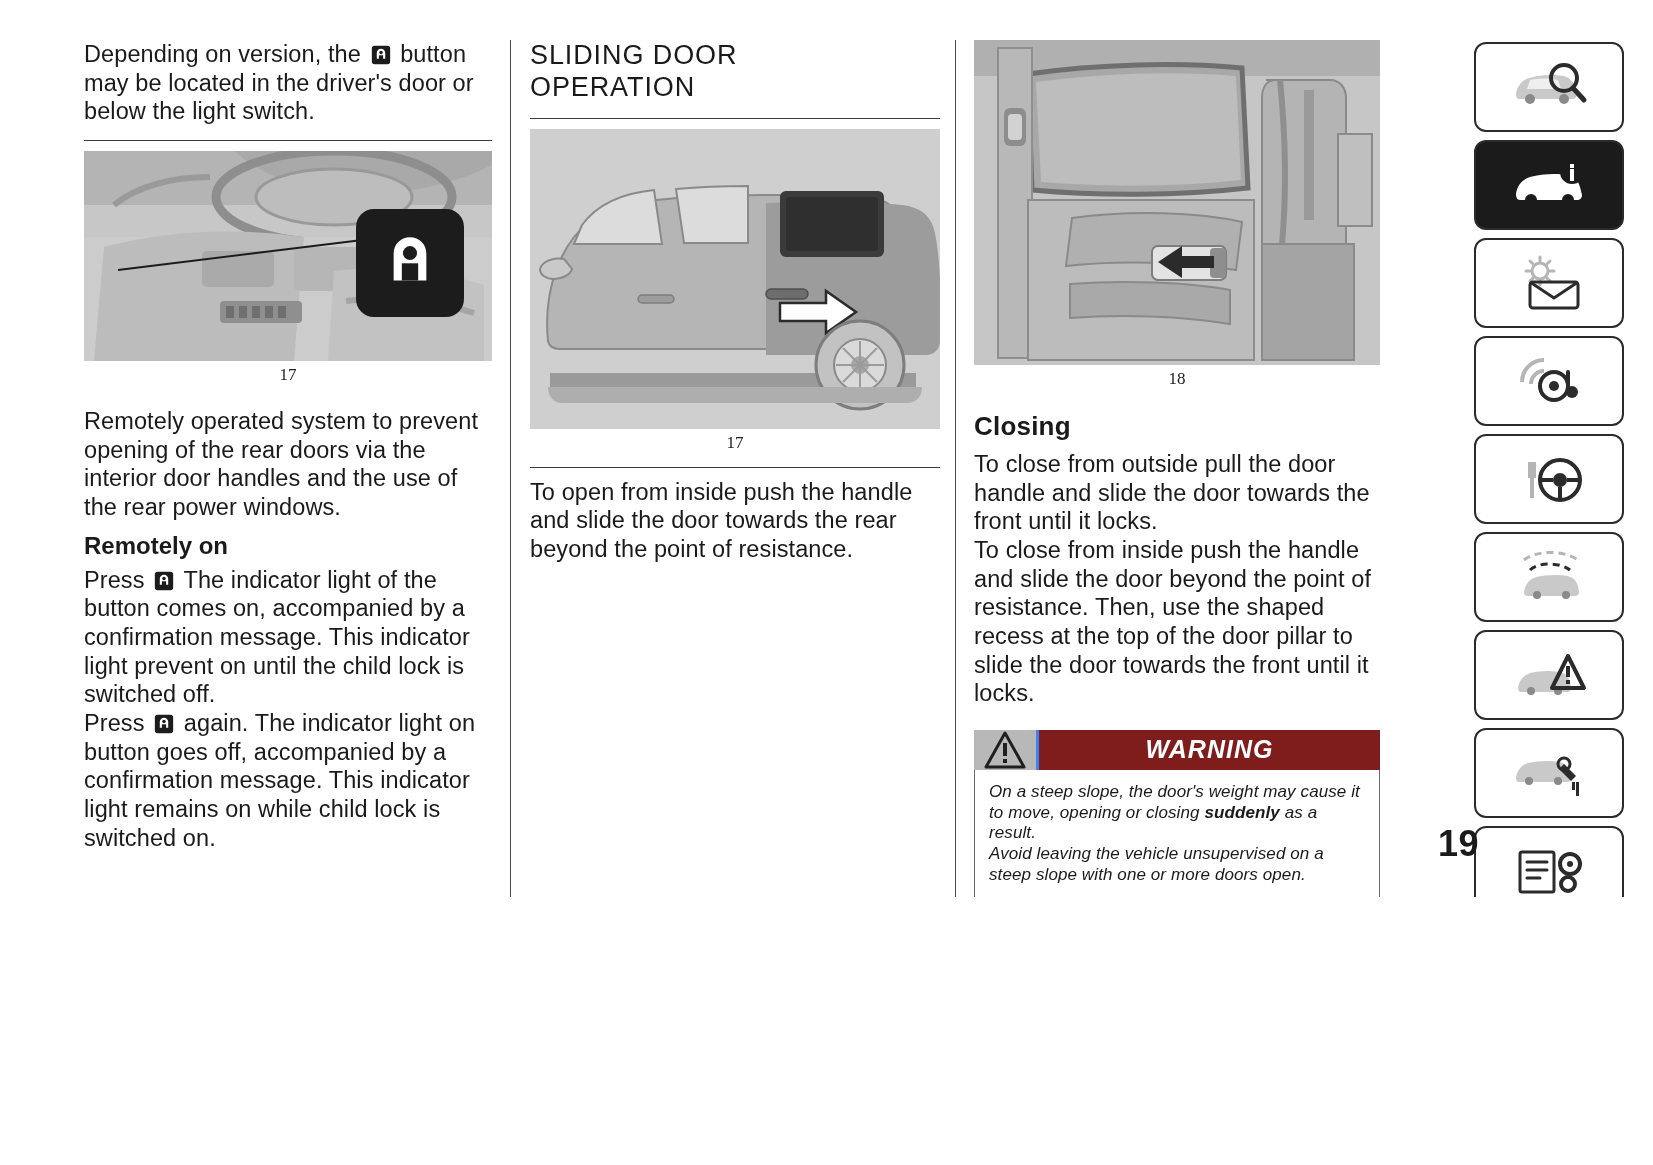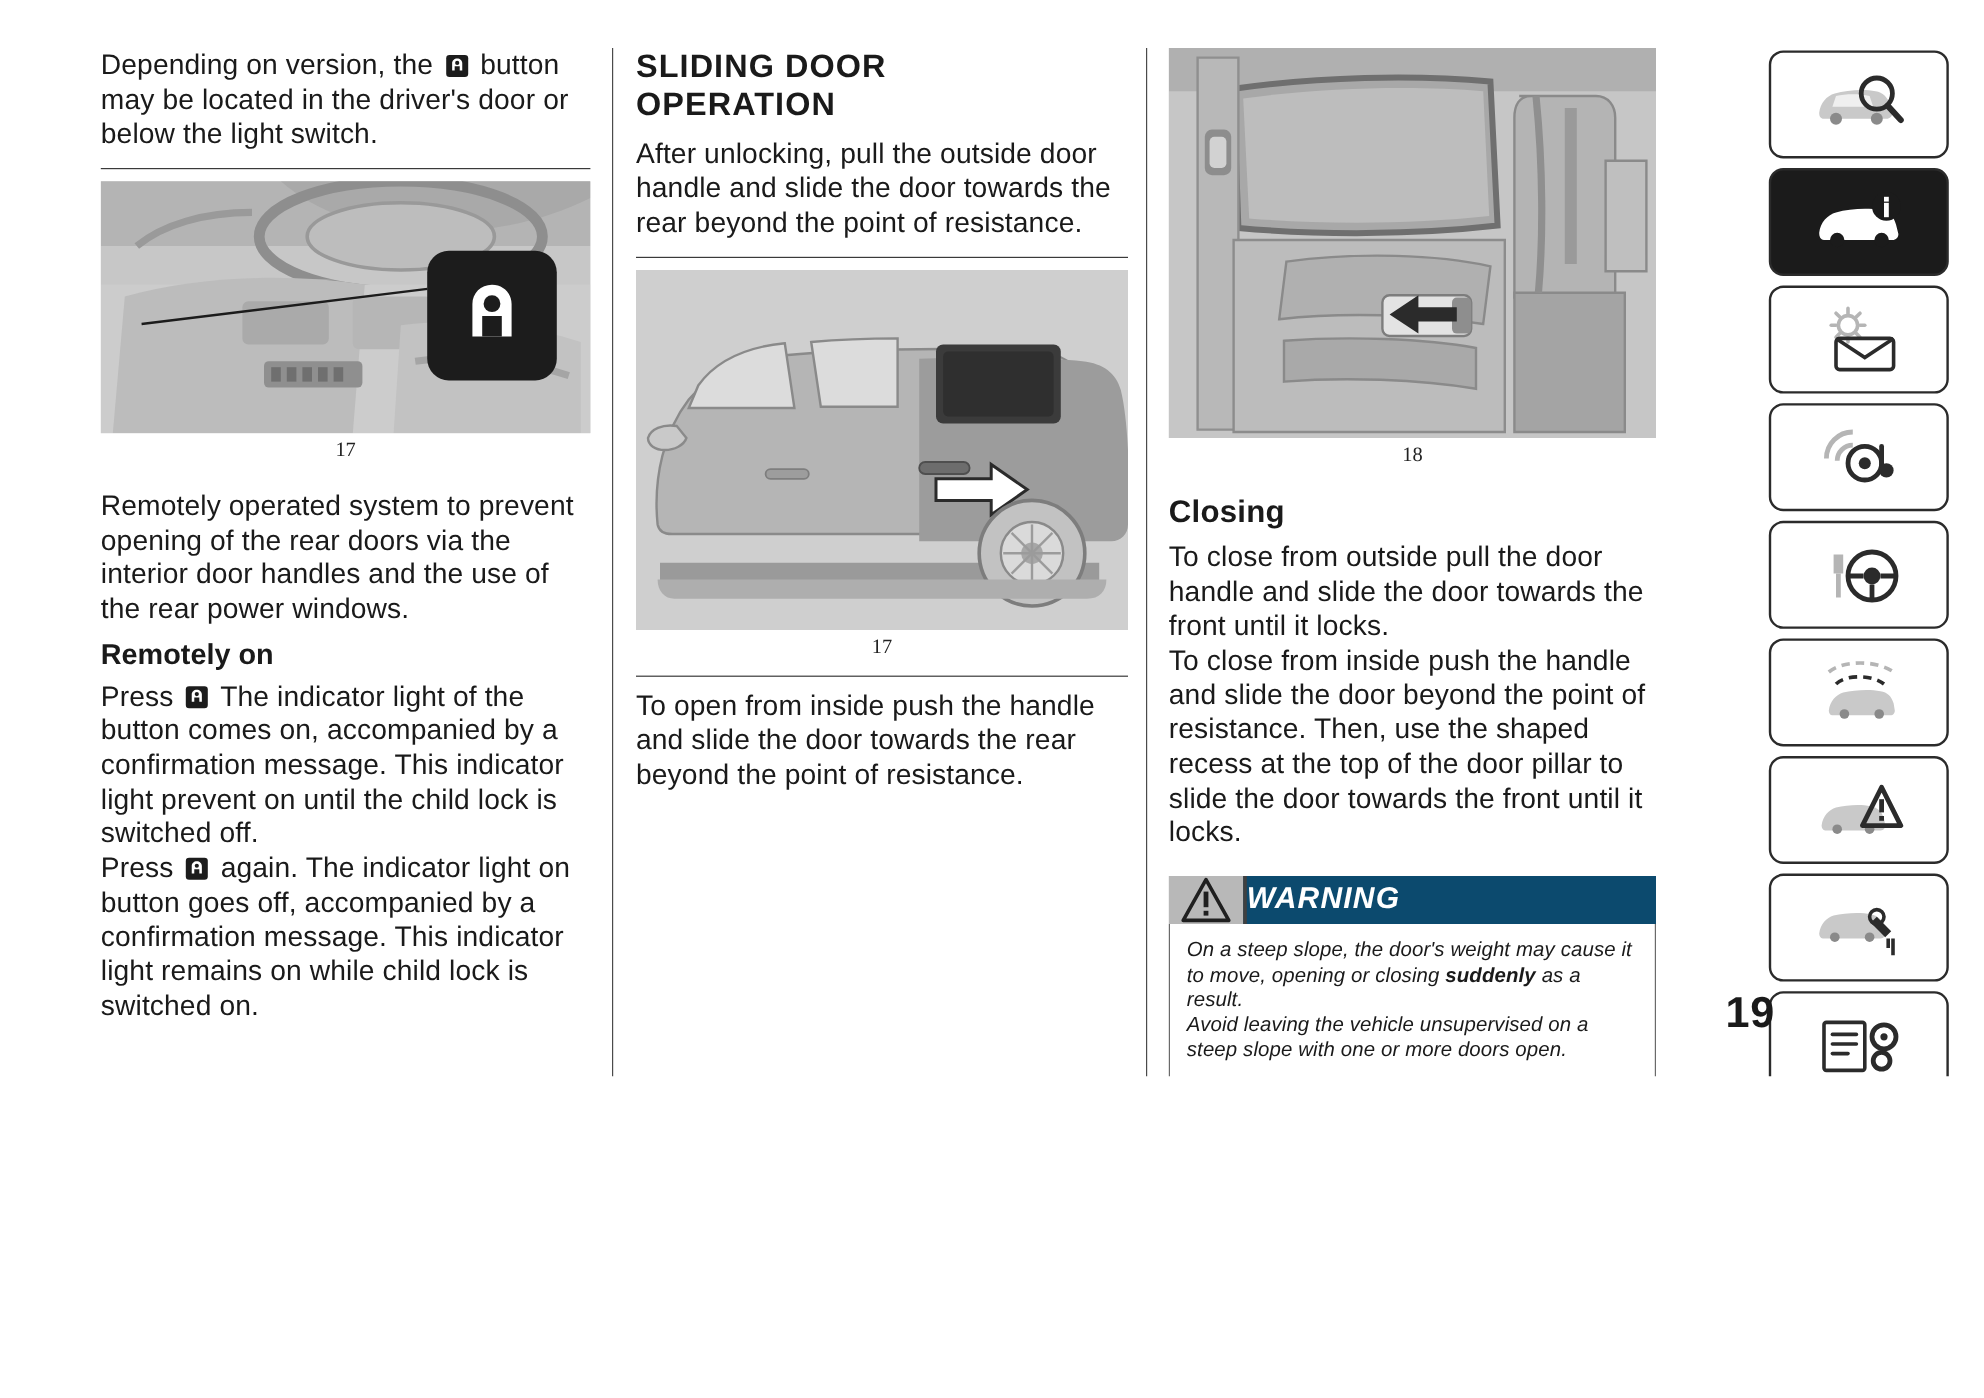--- a/index.html
+++ b/index.html
@@ -42,21 +42,21 @@
     font-size: 23.5px;
     line-height: 1.22;
     margin: 0 0 0 0;
     letter-spacing: 0.1px;
   }
   .para { margin-bottom: 0px; }
   .spacer-md { height: 22px; }
 
   h2.section {
     font-size: 27px;
-    font-weight: bold;
+    font-weight: normal;
     line-height: 1.18;
     letter-spacing: 0.9px;
     margin: 0 0 10px 0;
     text-transform: uppercase;
   }
   h3.sub {
     font-size: 26px;
     font-weight: bold;
     margin: 0 0 8px 0;
     letter-spacing: 0.2px;
@@ -132,24 +132,25 @@
   }
   .warn-tri {
     width: 62px;
     background: #b8b8b8;
     display: flex;
     align-items: center;
     justify-content: center;
   }
   .warn-bar {
     flex: 1;
-    background: #0c4a6e;
+    background: #7f1d1d;
     display: flex;
     align-items: center;
-    border-left: 3px solid #404040;
+    justify-content: center;
+    border-left: 3px solid #3b82f6;
   }
   .warn-bar span {
     font-style: italic;
     font-weight: bold;
     color: #ffffff;
     font-size: 25px;
     letter-spacing: 1px;
   }
   .warn-body {
     border: 1px solid #6a6a6a;
@@ -288,21 +289,20 @@
   </div>
 
   <div class="col col-2">
 
     <h2 class="section">
       <span>SLIDING DOOR</span><br>
       <span>OPERATION</span>
     </h2>
 
 
-    <p class="txt">After unlocking, pull the outside door handle and slide the door towards the rear beyond the point of resistance.</p>
 
     <hr class="rule">
 
     <div class="fig fig-van">
       <svg width="410" height="300" viewBox="0 0 410 300">
         <rect width="410" height="300" fill="#cfcfcf"></rect>
 
         <path d="M18 212c-4-40 6-78 26-104 16-20 44-32 74-36 44-6 150-8 214-4 22 1 36 10 40 26 6 24 8 72 6 112 0 8-6 14-14 14H30c-7 0-11-3-12-8z" fill="#b5b5b5" stroke="#8a8a8a" stroke-width="2"></path>
 
         <path d="M236 74c50-2 106-1 136 2 18 2 28 10 32 24 6 24 8 72 6 112 0 8-6 14-14 14H236z" fill="#9c9c9c"></path>

